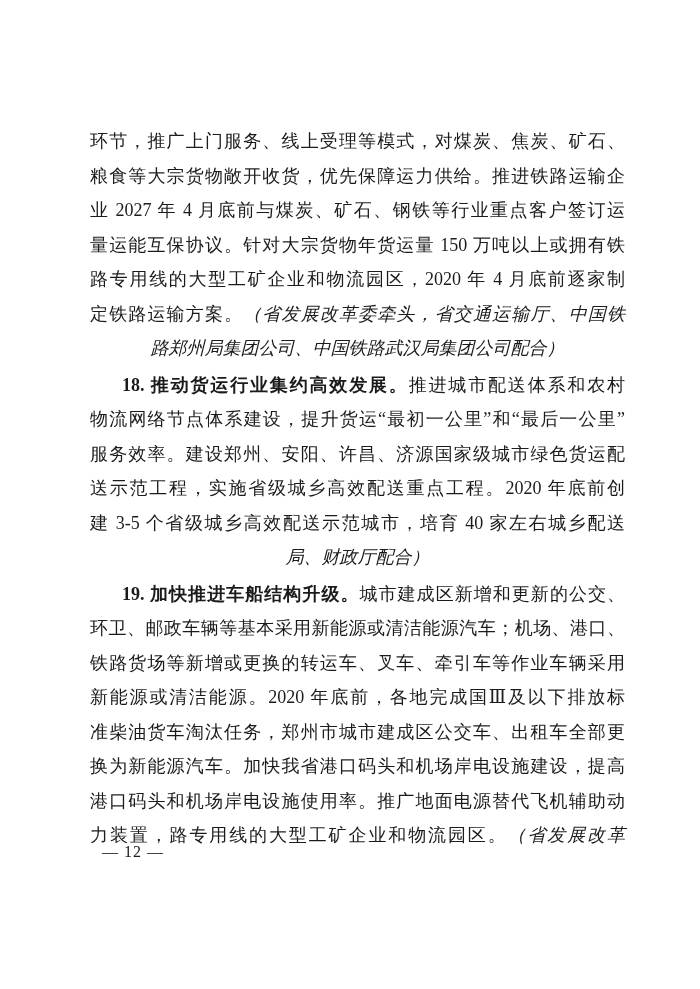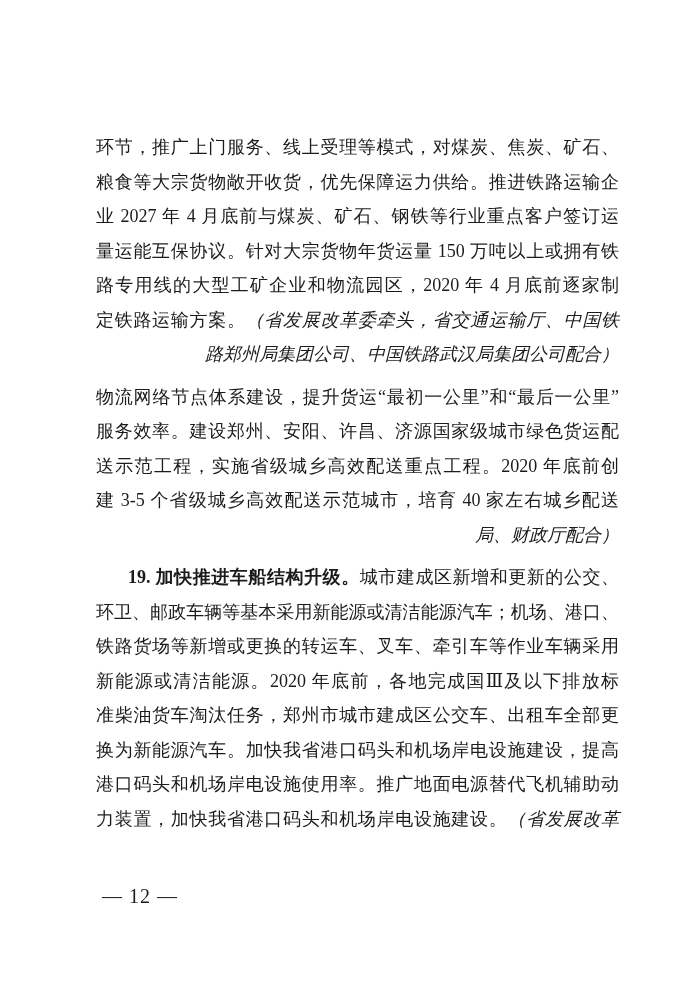--- a/index.html
+++ b/index.html
@@ -15,51 +15,51 @@
     color: #1b1b1b;
   }
 
   .text-block {
     position: absolute;
     left: 88px;
     top: 122px;
     width: 539px;
   }
 
-  .para { margin: 8px; padding: 0; }
+  .para { margin: 2px; padding: 0; }
 
   .ln {
     height: 34.5px;
     line-height: 34.5px;
     font-size: 18px;
     text-align: justify;
     text-align-last: justify;
     white-space: nowrap;
     overflow: visible;
   }
 
   
   .ln-end {
-    text-align: right;
+    text-align: center;
     text-align-last: auto;
   }
 
   
   .ln-indent { text-indent: 32px; }
 
   .seg-bold { font-weight: 700; }
 
   
   .seg-kai { font-style: italic; }
 
   .footer {
     position: absolute;
     left: 102px;
-    top: 886px;
-    font-size: 20px;
+    top: 842px;
+    font-size: 16px;
     line-height: 20px;
     letter-spacing: 1px;
     color: #1b1b1b;
   }
 </style>
 </head>
 <body>
 
 <div class="page">
   <div class="text-block">
@@ -68,34 +68,35 @@
       <div class="ln"><span>环节，推广上门服务、线上受理等模式，对煤炭、焦炭、矿石、</span></div>
       <div class="ln"><span>粮食等大宗货物敞开收货，优先保障运力供给。推进铁路运输企</span></div>
       <div class="ln"><span>业 2027 年 4 月底前与煤炭、矿石、钢铁等行业重点客户签订运</span></div>
       <div class="ln"><span>量运能互保协议。针对大宗货物年货运量 150 万吨以上或拥有铁</span></div>
       <div class="ln"><span>路专用线的大型工矿企业和物流园区，2020 年 4 月底前逐家制</span></div>
       <div class="ln"><span>定铁路运输方案。</span><span class="seg-kai">（省发展改革委牵头，省交通运输厅、中国铁</span></div>
       <div class="ln ln-end"><span class="seg-kai">路郑州局集团公司、中国铁路武汉局集团公司配合）</span></div>
     </div>
 
     <div class="para">
+      <div class="ln ln-indent"><span class="seg-bold">18. 推动货运行业集约高效发展。</span><span>推进城市配送体系和农村</span></div>
       <div class="ln"><span>物流网络节点体系建设，提升货运“最初一公里”和“最后一公里”</span></div>
       <div class="ln"><span>服务效率。建设郑州、安阳、许昌、济源国家级城市绿色货运配</span></div>
       <div class="ln"><span>送示范工程，实施省级城乡高效配送重点工程。2020 年底前创</span></div>
       <div class="ln"><span>建 3-5 个省级城乡高效配送示范城市，培育 40 家左右城乡配送</span></div>
       <div class="ln ln-end"><span class="seg-kai">局、财政厅配合）</span></div>
     </div>
 
     <div class="para">
       <div class="ln ln-indent"><span class="seg-bold">19. 加快推进车船结构升级。</span><span>城市建成区新增和更新的公交、</span></div>
       <div class="ln"><span>环卫、邮政车辆等基本采用新能源或清洁能源汽车；机场、港口、</span></div>
       <div class="ln"><span>铁路货场等新增或更换的转运车、叉车、牵引车等作业车辆采用</span></div>
       <div class="ln"><span>新能源或清洁能源。2020 年底前，各地完成国Ⅲ及以下排放标</span></div>
       <div class="ln"><span>准柴油货车淘汰任务，郑州市城市建成区公交车、出租车全部更</span></div>
       <div class="ln"><span>换为新能源汽车。加快我省港口码头和机场岸电设施建设，提高</span></div>
       <div class="ln"><span>港口码头和机场岸电设施使用率。推广地面电源替代飞机辅助动</span></div>
-      <div class="ln"><span>力装置，加快我省港口码头和机场岸电设施建设。</span><span class="seg-kai">（省发展改革</span></div>
+      <div class="ln"><span>力装置，路专用线的大型工矿企业和物流园区。</span><span class="seg-kai">（省发展改革</span></div>
     </div>
 
   </div>
 
   <div class="footer">— 12 —</div>
 </div>
 
 </body></html>

